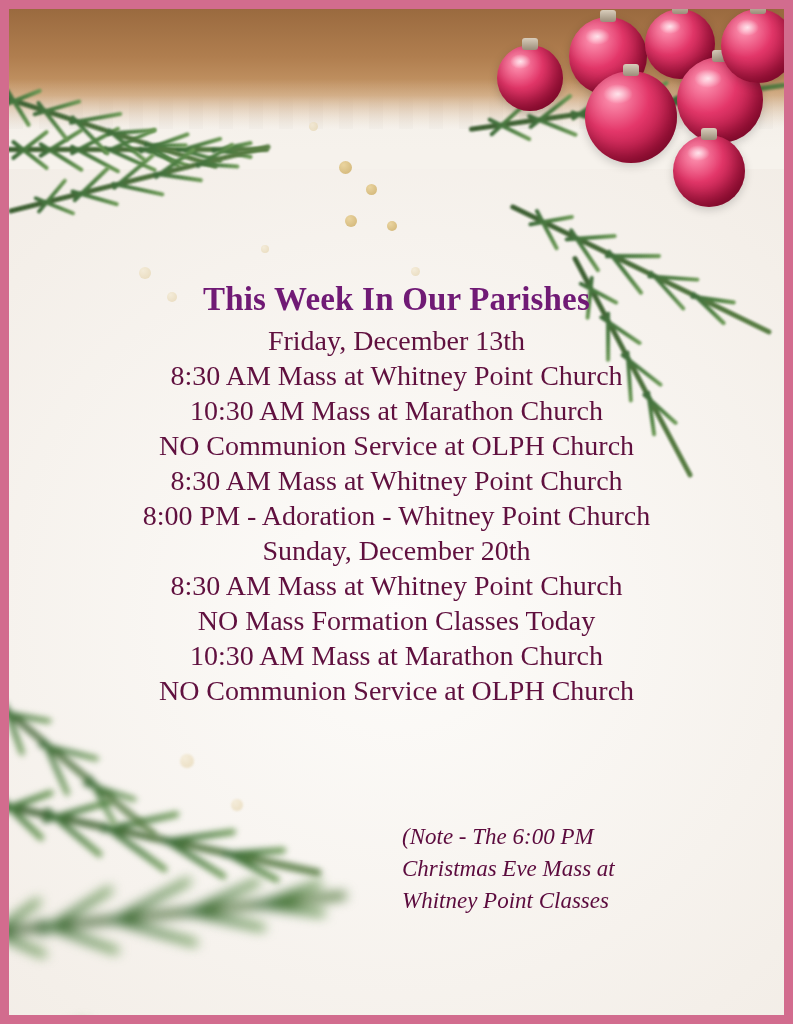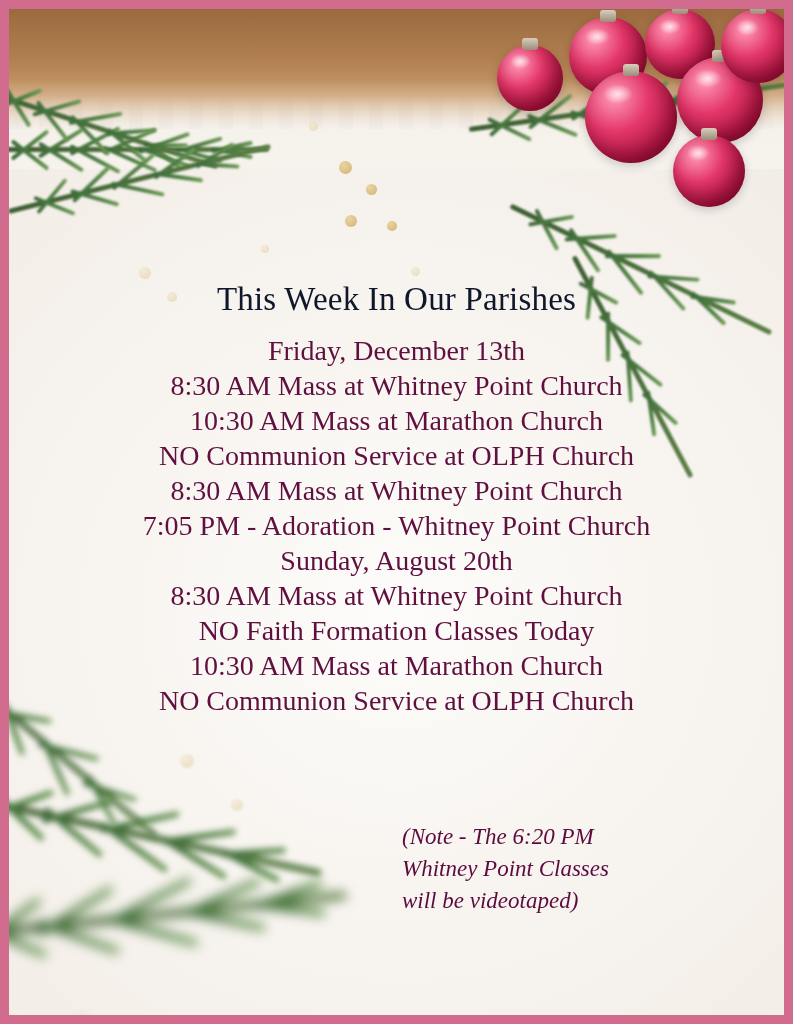--- a/index.html
+++ b/index.html
@@ -104,26 +104,26 @@
 
   
   .content {
     position: absolute;
     left: 0; right: 0;
     top: 268px;
     text-align: center;
     color: #5d0b3f;
   }
   .title {
-    font-weight: normal;
+    font-weight: bold;
     font-size: 33px;
     line-height: 44px;
     letter-spacing: .2px;
-    color: #0f172a;
-    margin-bottom: 12px;
+    color: #701a75;
+    margin-bottom: 2px;
   }
   .line {
     font-size: 28px;
     line-height: 35px;
     color: #60103f;
     white-space: nowrap;
   }
   .note {
     position: absolute;
     right: 62px;
@@ -313,27 +313,27 @@
 
   </div>
 
   <div class="content">
     <div class="title">This Week In Our Parishes</div>
     <div class="line">Friday, December 13th</div>
     <div class="line">8:30 AM Mass at Whitney Point Church</div>
     <div class="line">10:30 AM Mass at Marathon Church</div>
     <div class="line">NO Communion Service at OLPH Church</div>
     <div class="line">8:30 AM Mass at Whitney Point Church</div>
-    <div class="line">7:05 PM - Adoration - Whitney Point Church</div>
-    <div class="line">Sunday, August 20th</div>
+    <div class="line">8:00 PM - Adoration - Whitney Point Church</div>
+    <div class="line">Sunday, December 20th</div>
     <div class="line">8:30 AM Mass at Whitney Point Church</div>
-    <div class="line">NO Faith Formation Classes Today</div>
+    <div class="line">NO Mass Formation Classes Today</div>
     <div class="line">10:30 AM Mass at Marathon Church</div>
     <div class="line">NO Communion Service at OLPH Church</div>
   </div>
 
   <div class="note">
-    <div>(Note - The 6:20 PM</div>
+    <div>(Note - The 6:00 PM</div>
+    <div>Christmas Eve Mass at</div>
     <div>Whitney Point Classes</div>
-    <div>will be videotaped)</div>
   </div>
 
 </div>
 
 </body></html>

